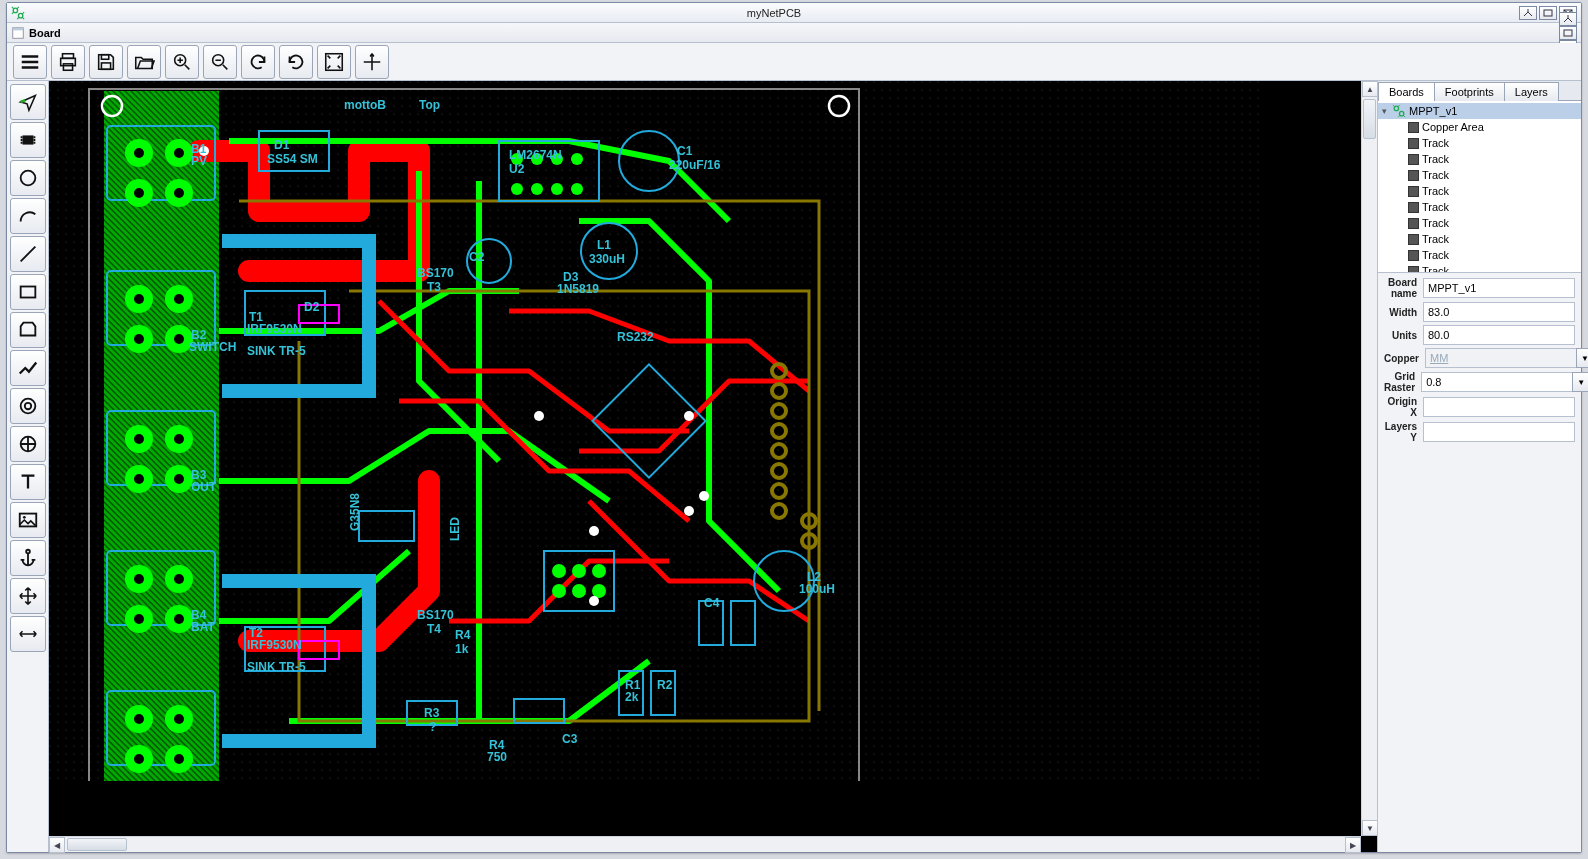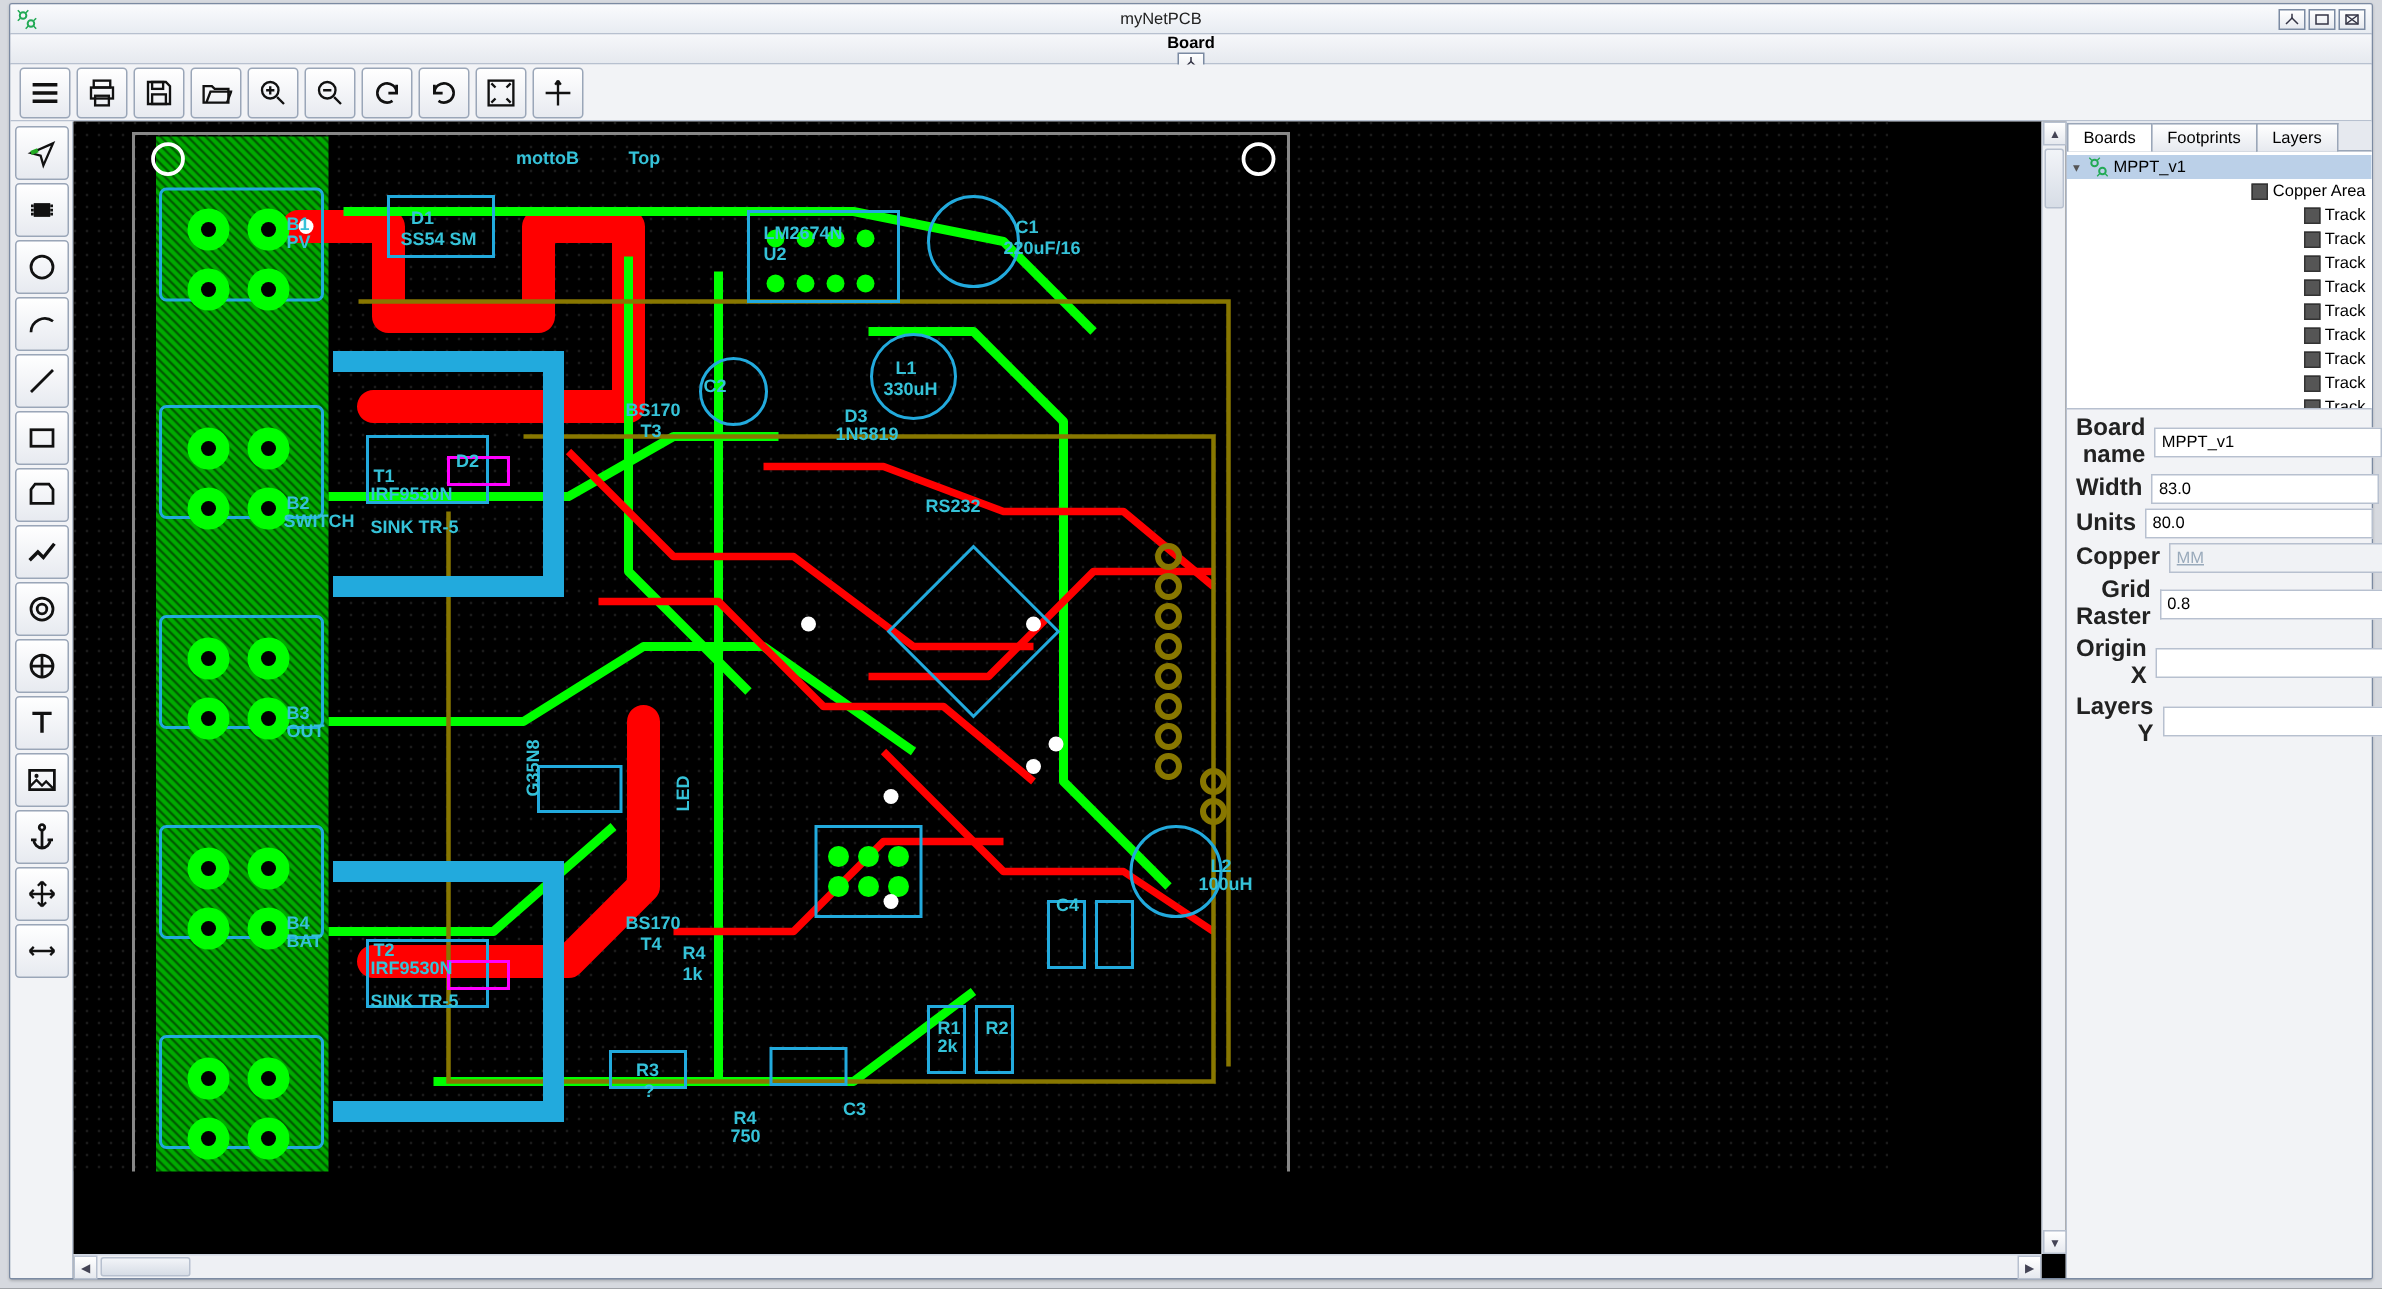--- a/index.html
+++ b/index.html
@@ -6,21 +6,21 @@
 html, body { width: 100%; height: 100%; background: #d6d9df; overflow: hidden; }
 
 .window { position: absolute; left: 6px; top: 2px; right: 6px; bottom: 6px; background: #eceef2; border: 1px solid #7b8aa2; border-radius: 2px; box-shadow: 0 1px 2px rgba(0,0,0,0.2); display: flex; flex-direction: column; }
 
 .titlebar { height: 20px; background: linear-gradient(#fafbfd,#e8ecf2); border-bottom: 1px solid #b7c0cf; display: flex; align-items: center; padding: 0 4px; text-align: center; }
 .titlebar .app-icon { width: 14px; height: 14px; margin-right: 4px; }
 .titlebar .title { flex: 1; font-weight: normal; color: #222; }
 .titlebar .win-btns { display: flex; gap: 2px; }
 .win-btn { width: 18px; height: 14px; border: 1px solid #7b8aa2; background: linear-gradient(#fff,#e6e9ef); display: flex; align-items: center; justify-content: center; font-size: 9px; color: #2b3b55; cursor: default; }
 
-.sub-titlebar { height: 20px; background: linear-gradient(#f6f7fa,#e6e9ef); border-bottom: 1px solid #b7c0cf; display: flex; align-items: center; padding: 0 4px; flex-direction: column; }
+.sub-titlebar { height: 20px; background: linear-gradient(#f6f7fa,#e6e9ef); border-bottom: 1px solid #b7c0cf; display: flex; align-items: center; padding: 0 4px; }
 .sub-titlebar .doc-icon { width: 14px; height: 14px; margin-right: 4px; }
 
 .toolbar { height: 38px; background: #f2f3f6; border-bottom: 1px solid #b7c0cf; display: flex; align-items: center; padding: 2px 6px; gap: 4px; }
 .toolbar .tb-btn { width: 34px; height: 34px; border: 1px solid #9aa6b8; border-radius: 3px; background: linear-gradient(#fff,#e7eaf0); display: flex; align-items: center; justify-content: center; cursor: default; }
 .toolbar .tb-btn svg { width: 22px; height: 22px; }
 
 .content { flex: 1; display: flex; min-height: 0; }
 
 .side-tools { width: 42px; background: #f2f3f6; border-right: 1px solid #b7c0cf; display: flex; flex-direction: column; gap: 2px; padding: 3px; }
 .side-tools .st-btn { width: 36px; height: 36px; border: 1px solid #9aa6b8; border-radius: 3px; background: linear-gradient(#fff,#e7eaf0); display: flex; align-items: center; justify-content: center; cursor: default; }
@@ -37,25 +37,25 @@
 
 .right-panel { width: 204px; background: #f2f3f6; border-left: 1px solid #b7c0cf; display: flex; flex-direction: column; }
 .tabs { display: flex; border-bottom: 1px solid #9aa6b8; background: #e6e9ef; }
 .tab { padding: 3px 10px; border: 1px solid #9aa6b8; border-bottom: none; background: linear-gradient(#fff,#e6e9ef); margin-right: -1px; cursor: default; position: relative; top: 1px; }
 .tab.active { background: #fff; z-index: 2; }
 .tree { height: 172px; background: #fff; border-bottom: 1px solid #b7c0cf; overflow-y: scroll; padding: 2px 0; }
 .tree-row { display: flex; align-items: center; padding: 0 4px; height: 16px; white-space: nowrap; }
 .tree-row.root { background: #bbd0e8; }
 .tree-row .toggle { width: 10px; font-size: 9px; color: #555; }
 .tree-row .node-icon { width: 14px; height: 14px; margin-right: 3px; }
-.tree-row.child { padding-left: 30px; justify-content: flex-end; }
+.tree-row.child { padding-left: 30px; }
 .tree-row.child .node-icon { background: #555; width: 11px; height: 11px; border: 1px solid #333; }
 .props { flex: 1; padding: 4px 6px; }
 .prop-row { display: flex; align-items: center; margin-bottom: 3px; }
-.prop-row label { width: 84px; text-align: right; padding-right: 6px; color: #222; font-weight: bold; font-size: 16px; }
+.prop-row label { width: 84px; text-align: right; padding-right: 6px; color: #222; font-weight: bold; font-size: 10px; }
 .prop-row input, .prop-row select { flex: 1; height: 20px; border: 1px solid #b7c0cf; background: #fff; padding: 0 4px; font-size: 11px; }
 .prop-row .combo { display: flex; flex: 1; }
 .prop-row .combo input { border-right: none; }
 .prop-row .combo .dd { width: 18px; border: 1px solid #9aa6b8; background: linear-gradient(#fff,#e6e9ef); display: flex; align-items: center; justify-content: center; font-size: 8px; }
 
 
 .pcb-svg { position: absolute; left: 0; top: 0; }
 .pcb-text { font-family: Arial, sans-serif; font-size: 12px; fill: #35c2d8; font-weight: bold; }
 </style>
 </head>

